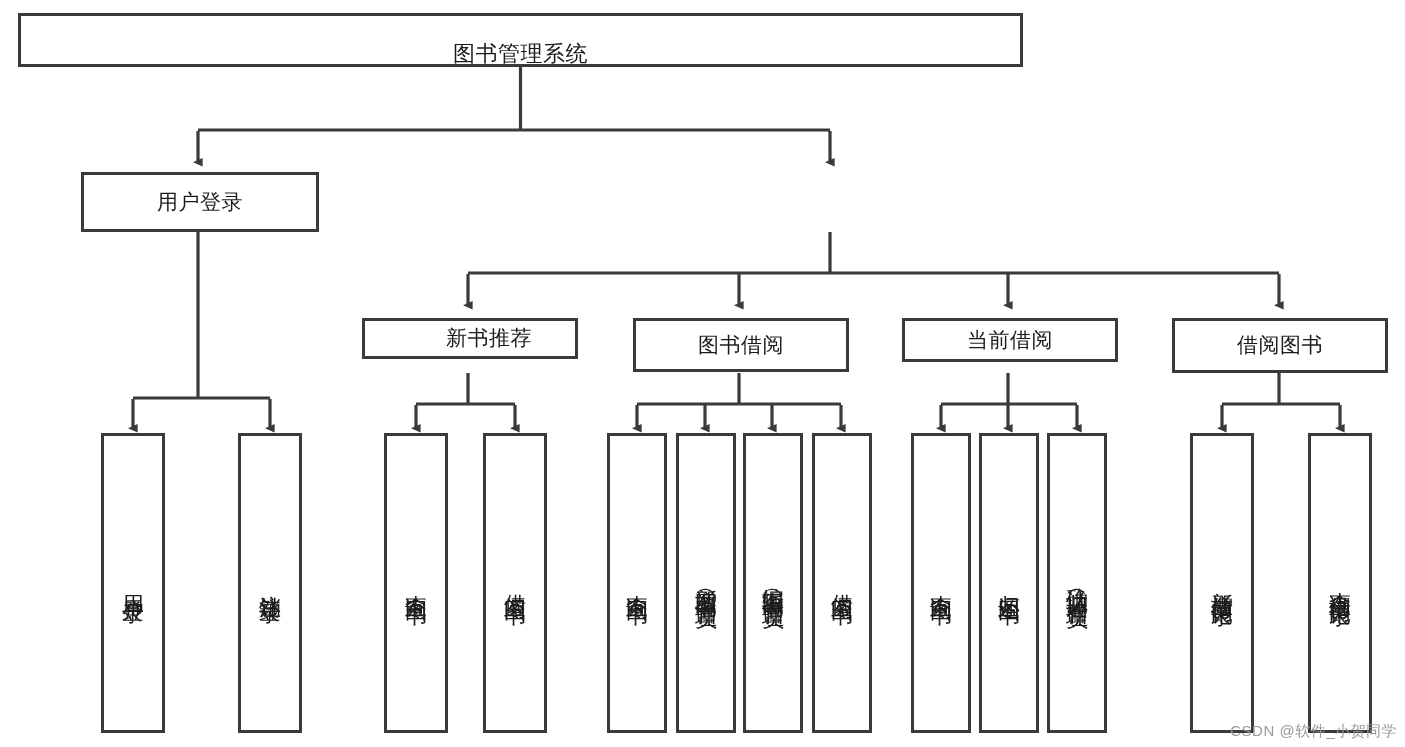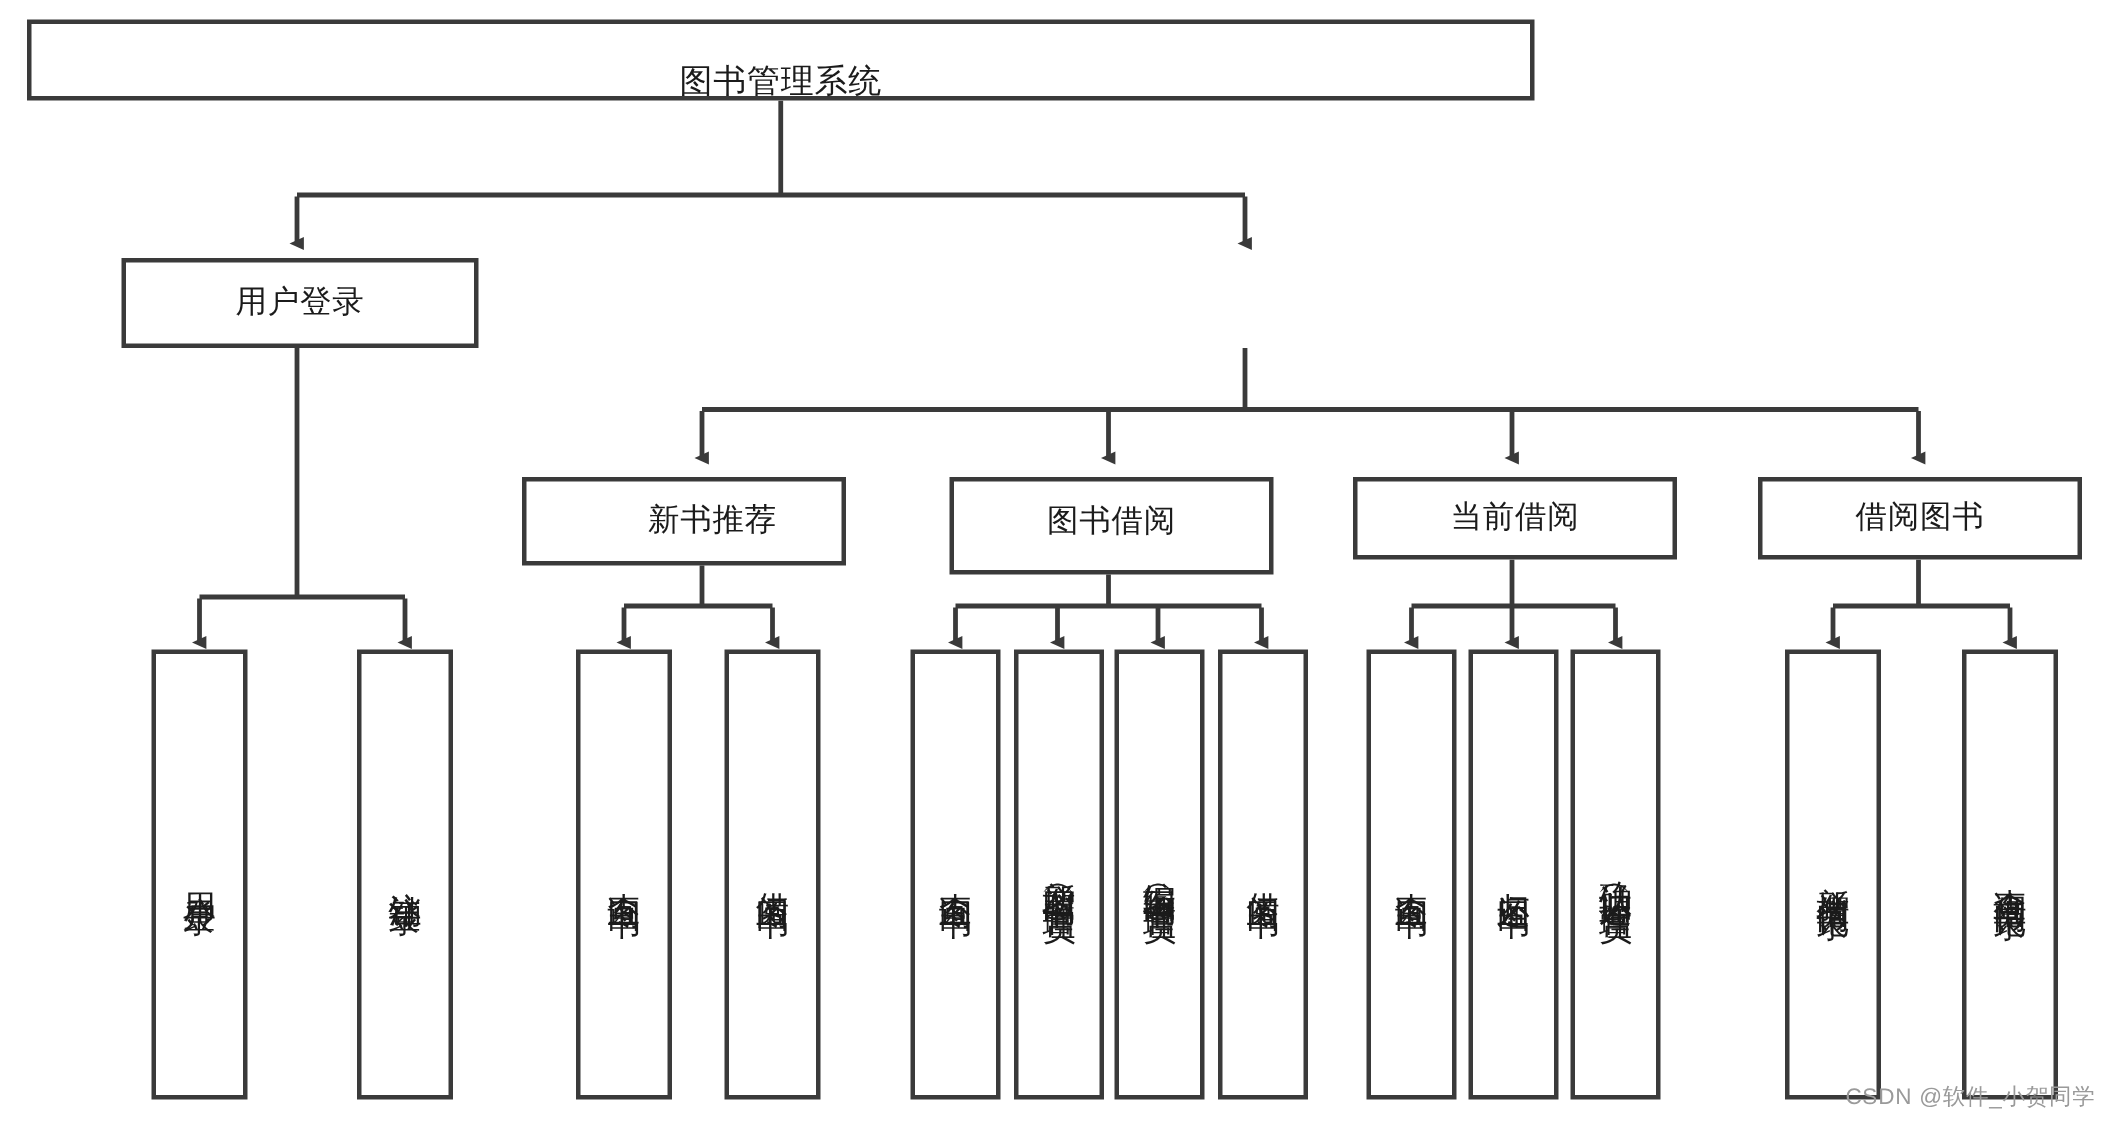--- a/index.html
+++ b/index.html
@@ -132,29 +132,29 @@
 
   <div class="node horiz root" style="left:18px; top:13px; width:1005px; height:54px;">
     <span class="label">图书管理系统</span>
   </div>
 
   <div class="node horiz" style="left:81px; top:172px; width:238px; height:60px;">
     <span class="label">用户登录</span>
   </div>
 
 
-  <div class="node horiz" style="left:348px; top:318px; width:216px; height:59px;padding-left:38px;">
+  <div class="node horiz" style="left:362px; top:318px; width:216px; height:41px;padding-left:38px;">
     <span class="label">新书推荐</span>
   </div>
 
-  <div class="node horiz" style="left:633px; top:318px; width:216px; height:65px;font-family:Liberation Mono, monospace;">
+  <div class="node horiz" style="left:633px; top:318px; width:216px; height:54px;">
     <span class="label">图书借阅</span>
   </div>
 
-  <div class="node horiz" style="left:902px; top:318px; width:216px; height:55px;">
+  <div class="node horiz" style="left:902px; top:318px; width:216px; height:44px;">
     <span class="label">当前借阅</span>
   </div>
 
   <div class="node horiz" style="left:1172px; top:318px; width:216px; height:55px;">
     <span class="label">借阅图书</span>
   </div>
 
   <div class="node vert" style="left:101px; top:433px; width:64px; height:300px;">
     <span class="label">用户登录</span>
   </div>

